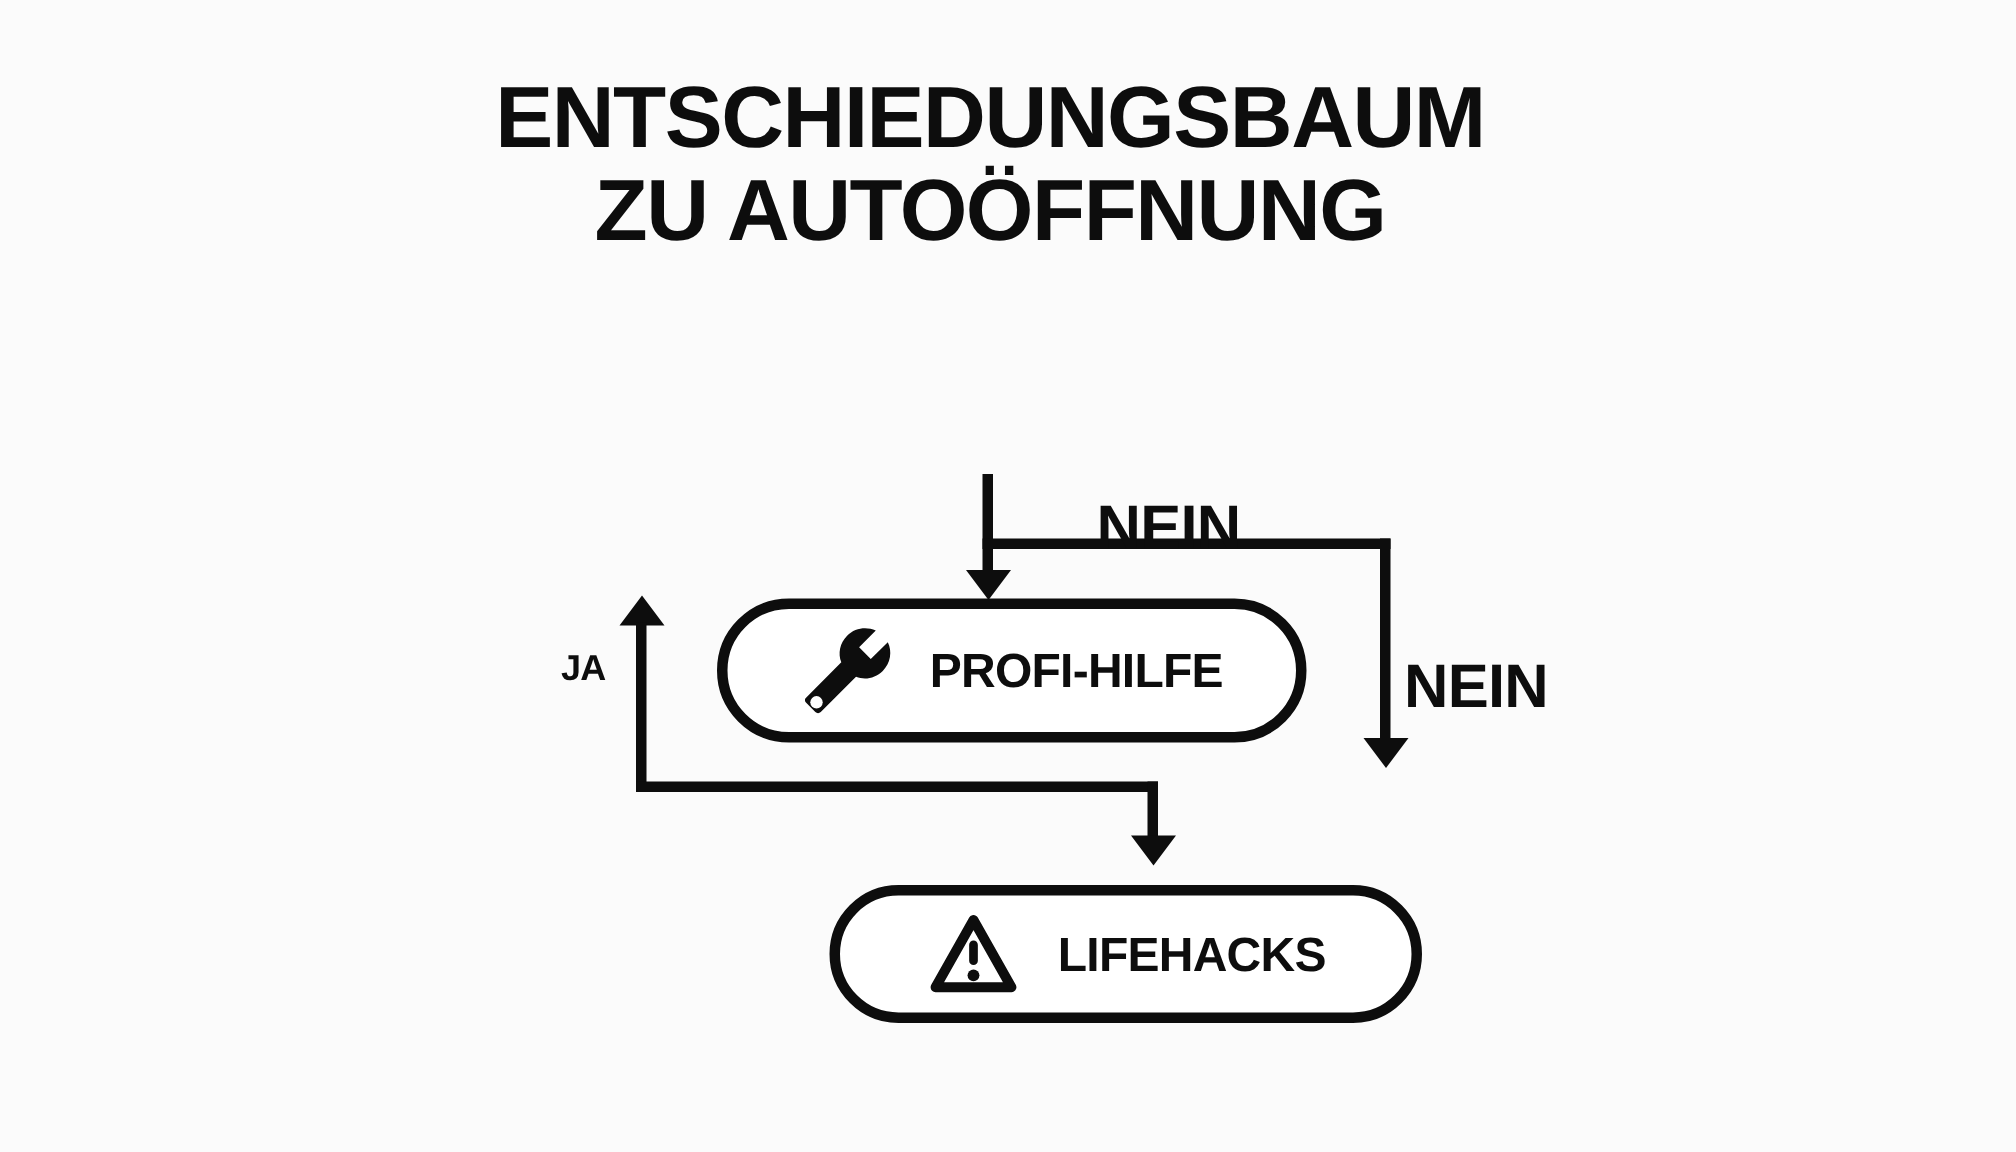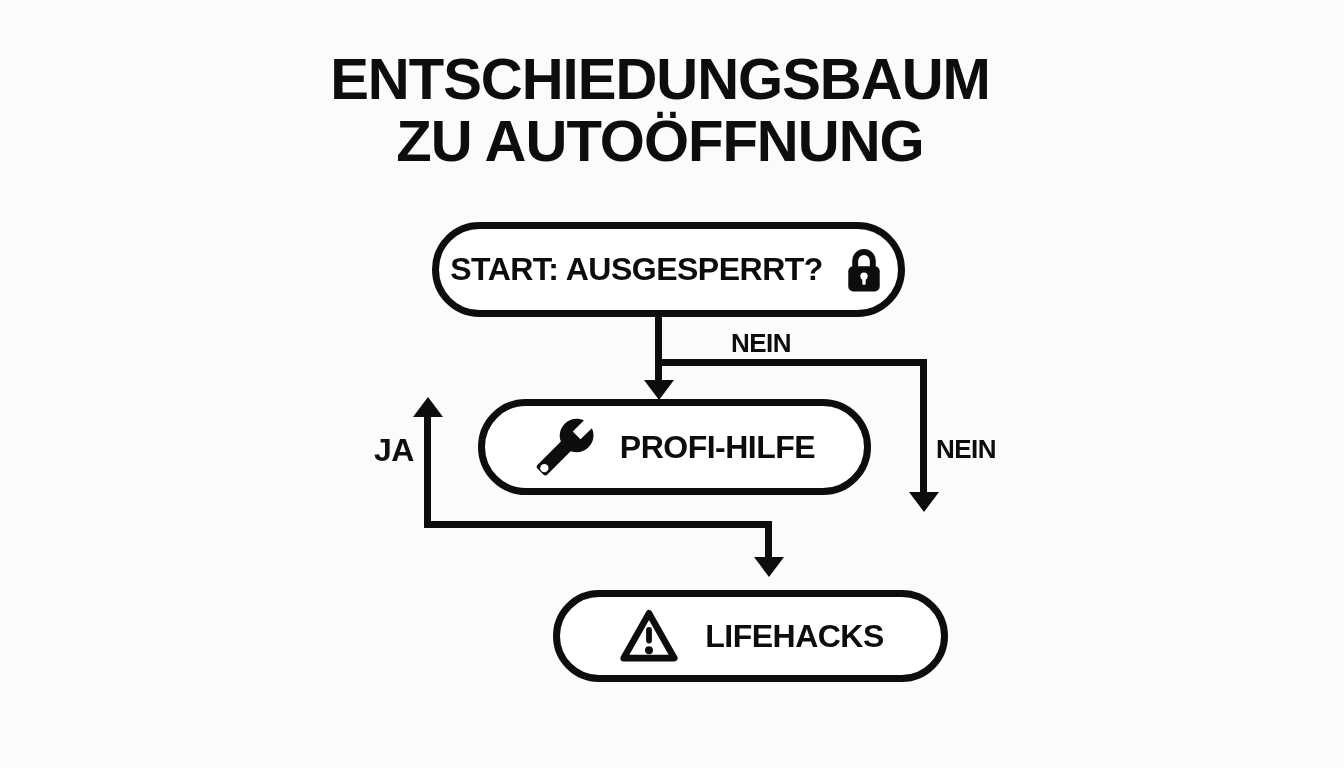--- a/index.html
+++ b/index.html
@@ -26,45 +26,34 @@
   .node .label { font-weight:700; font-size:32px; letter-spacing:-0.5px; white-space:nowrap; }
   .icon { display:flex; align-items:center; justify-content:center; color:var(--ink); }
   svg { display:block; }
 
   .edge { position:absolute; background:var(--ink); }
   .arrow { position:absolute; width:0; height:0; }
   .arrow.down { border-left:15px solid transparent; border-right:15px solid transparent; border-top:20px solid var(--ink); }
   .arrow.up   { border-left:15px solid transparent; border-right:15px solid transparent; border-bottom:20px solid var(--ink); }
 
   .edge-label {
-    position:absolute; font-weight:700; font-size:26px; letter-spacing:-0.5px;
+    position:absolute; font-weight:700; font-size:41px; letter-spacing:-0.5px;
     color:var(--ink); white-space:nowrap;
   }
 </style>
 </head>
 <body>
 
 <div class="stage">
 
   <div class="title">
     <div>ENTSCHIEDUNGSBAUM</div>
     <div>ZU AUTOÖFFNUNG</div>
   </div>
 
-  <div class="node" style="left:432px; top:222px; width:473px; height:95px;">
-    <span class="label">START: AUSGESPERRT?</span>
-    <span class="icon" style="margin-left:18px;">
-      <svg width="46" height="50" viewBox="0 0 24 26">
-        <path d="M7.4 11.5V8.2a4.6 4.6 0 0 1 9.2 0v3.3" fill="none" stroke="currentColor" stroke-width="3.1" stroke-linecap="round"></path>
-        <rect x="3.8" y="11" width="16.4" height="13.2" rx="2.6" fill="currentColor"></rect>
-        <circle cx="12" cy="16.2" r="1.9" fill="#ffffff"></circle>
-        <rect x="11.1" y="16.2" width="1.8" height="4.6" rx="0.9" fill="#ffffff"></rect>
-      </svg>
-    </span>
-  </div>
 
   <div class="edge" style="left:655px; top:316px; width:7px; height:64px;"></div>
   <div class="arrow down" style="left:644px; top:380px;"></div>
 
   <div class="edge" style="left:655px; top:359px; width:272px; height:7px;"></div>
   <div class="edge-label" style="left:731px; top:328px;">NEIN</div>
   <div class="edge" style="left:920px; top:359px; width:7px; height:135px;"></div>
   <div class="arrow down" style="left:909px; top:492px;"></div>
   <div class="edge-label" style="left:936px; top:434px;">NEIN</div>
 
@@ -75,21 +64,21 @@
           <path fill="currentColor" d="M22.7 19l-9.1-9.1c.9-2.3.4-5-1.5-6.9-2-2-5-2.4-7.4-1.3L9 6 6 9 1.6 4.7C.4 7.1.9 10.1 2.9 12.1c1.9 1.9 4.6 2.4 6.9 1.5l9.1 9.1c.4.4 1 .4 1.4 0l2.3-2.3c.5-.4.5-1.1.1-1.4z"></path>
           <circle cx="20" cy="20.2" r="1.6" fill="#ffffff"></circle>
         </g>
       </svg>
     </span>
     <span class="label">PROFI-HILFE</span>
   </div>
 
   <div class="arrow up" style="left:413px; top:397px;"></div>
   <div class="edge" style="left:424px; top:415px; width:7px; height:113px;"></div>
-  <div class="edge-label" style="left:374px; top:432px; font-size:32px;">JA</div>
+  <div class="edge-label" style="left:374px; top:432px; font-size:24px;">JA</div>
 
   <div class="edge" style="left:424px; top:521px; width:348px; height:7px;"></div>
   <div class="edge" style="left:765px; top:521px; width:7px; height:38px;"></div>
   <div class="arrow down" style="left:754px; top:557px;"></div>
 
   <div class="node" style="left:553px; top:578px; width:395px; height:92px;margin-top:12px;">
     <span class="icon" style="margin-right:24px;">
       <svg width="64" height="58" viewBox="0 0 24 22">
         <path d="M12 2.4 L21.6 19.4 H2.4 Z" fill="none" stroke="currentColor" stroke-width="2.5" stroke-linejoin="round"></path>
         <rect x="10.9" y="7.6" width="2.2" height="6.2" rx="1.1" fill="currentColor"></rect>

